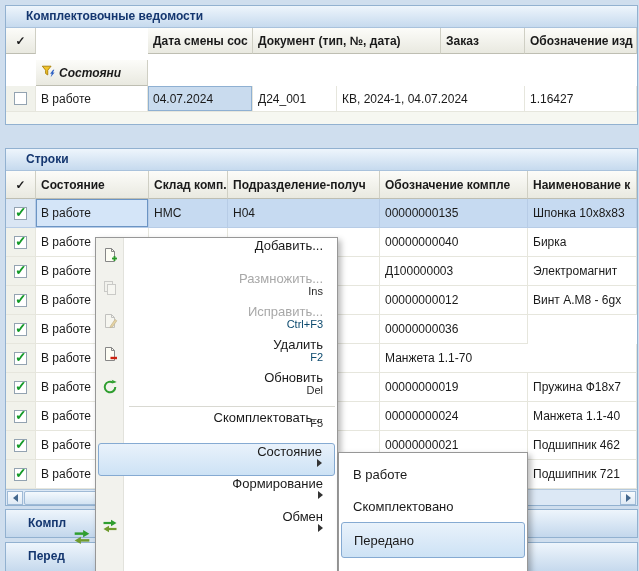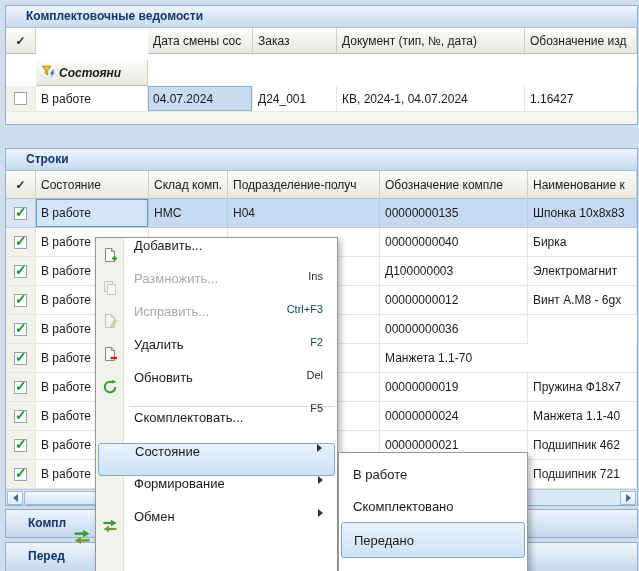--- a/index.html
+++ b/index.html
@@ -13,21 +13,21 @@
   .panel-title {
     height:22px; line-height:21px; padding-left:20px; font-weight:bold; color:#14366f;
     background:linear-gradient(#eef5fc,#c6daee); border-bottom:1px solid #a9c2dc;
     white-space:nowrap; overflow:hidden; font-size:12px;
   }
   .ghead { display:flex; }
   .gh {
     background:linear-gradient(#fcfcf9,#e9e9e0);
     border-right:1px solid #cfcfc4; border-bottom:1px solid #bebeb2;
     padding:0 5px; white-space:nowrap; overflow:hidden;
-    display:flex; align-items:center; gap:4px; min-width:0;
+    display:flex; align-items:center; gap:4px; min-width:0;font-weight:bold;
   }
   .p1 .gh { height:26px; }
   .p2 .gh { height:28px; }
   .gh.center { justify-content:center; padding:0; font-weight:bold; }
   .gh.filtered { font-style:italic; font-weight:bold;margin-top:32px; }
   .drow { display:flex; background:#fff; }
   .p1 .drow { height:26px; }
   .p2 .drow { height:29px; }
   .cell {
     border-right:1px solid #e6e6dd; border-bottom:1px solid #e6e6dd;
@@ -65,21 +65,21 @@
     background:linear-gradient(#f4f9fd,#d3e3f2); border:1px solid #9fbad6; border-radius:2px;
   }
   .tri-l { width:0;height:0;border:4px solid transparent;border-left:none;border-right:5px solid #44688e; }
   .tri-r { width:0;height:0;border:4px solid transparent;border-right:none;border-left:5px solid #44688e; }
 
   .cmenu {
     position:absolute; left:95px; top:237px; width:243px; height:341px;
     background:#fff; border:1px solid #979797; box-shadow:3px 3px 6px rgba(0,0,0,.28); z-index:50;
   }
   .cmenu-gutter { position:absolute; left:0; top:0; bottom:0; width:28px; background:#f2f2ed; border-right:1px solid #e2e2dc; }
-  .mi { position:relative; height:33px; display:flex; align-items:flex-start; padding:0 14px 0 38px; font-size:13px; }
+  .mi { position:relative; height:33px; display:flex; align-items:flex-end; padding:0 14px 0 38px; font-size:13px;flex-direction:column; }
   .mi .sc { margin-left:auto; font-size:11px; color:#2a2a2a;margin-top:32px; }
   .mi.disabled { color:#a8a8a8; }
   .mi.disabled .sc { color:#0c4a6e; }
   .mi .mi-icon { position:absolute; left:6px; top:50%; transform:translateY(-50%); width:16px; height:16px; }
   .mi.disabled .mi-icon { opacity:.45; }
   .mi.hl, .smi.hl {
     background:linear-gradient(#e9f2fb,#cde2f5);
     border:1px solid #85aad2; border-radius:3px; margin:0 2px;
   }
   .mi.hl { padding:0 12px 0 36px; }
@@ -110,22 +110,22 @@
   <div class="ghead">
     <div class="gh cw-check center">✓</div>
     <div class="gh cw-state filtered">
       <span><svg viewBox="0 0 16 16" width="14" height="14">
             <path d="M1.5 2.5h10l-3.8 4.6v5.4l-2.4-1.6V7.1z" fill="#f2c42a" stroke="#a67c00" stroke-width="1"></path>
             <path d="M13.8 6.5l-3.4 4.6h1.9l-1.3 3.9 4.5-5.4h-1.9l1.6-3.1z" fill="#2f62c4"></path>
           </svg></span>
       <span>Состояни</span>
     </div>
     <div class="gh cw-date">Дата смены сос</div>
+    <div class="gh cw-doc">Документ (тип, №, дата)</div>
     <div class="gh cw-order">Заказ</div>
-    <div class="gh cw-doc">Документ (тип, №, дата)</div>
     <div class="gh cw-des">Обозначение изд</div>
   </div>
   <div class="drow">
     <div class="cell chk cw-check">
         <span class="checkbox"></span>
       </div>
     <div class="cell cw-state">В работе</div>
     <div class="cell cw-date cell-sel">04.07.2024</div>
     <div class="cell cw-order">Д24_001</div>
     <div class="cell cw-doc">КВ, 2024-1, 04.07.2024</div>

